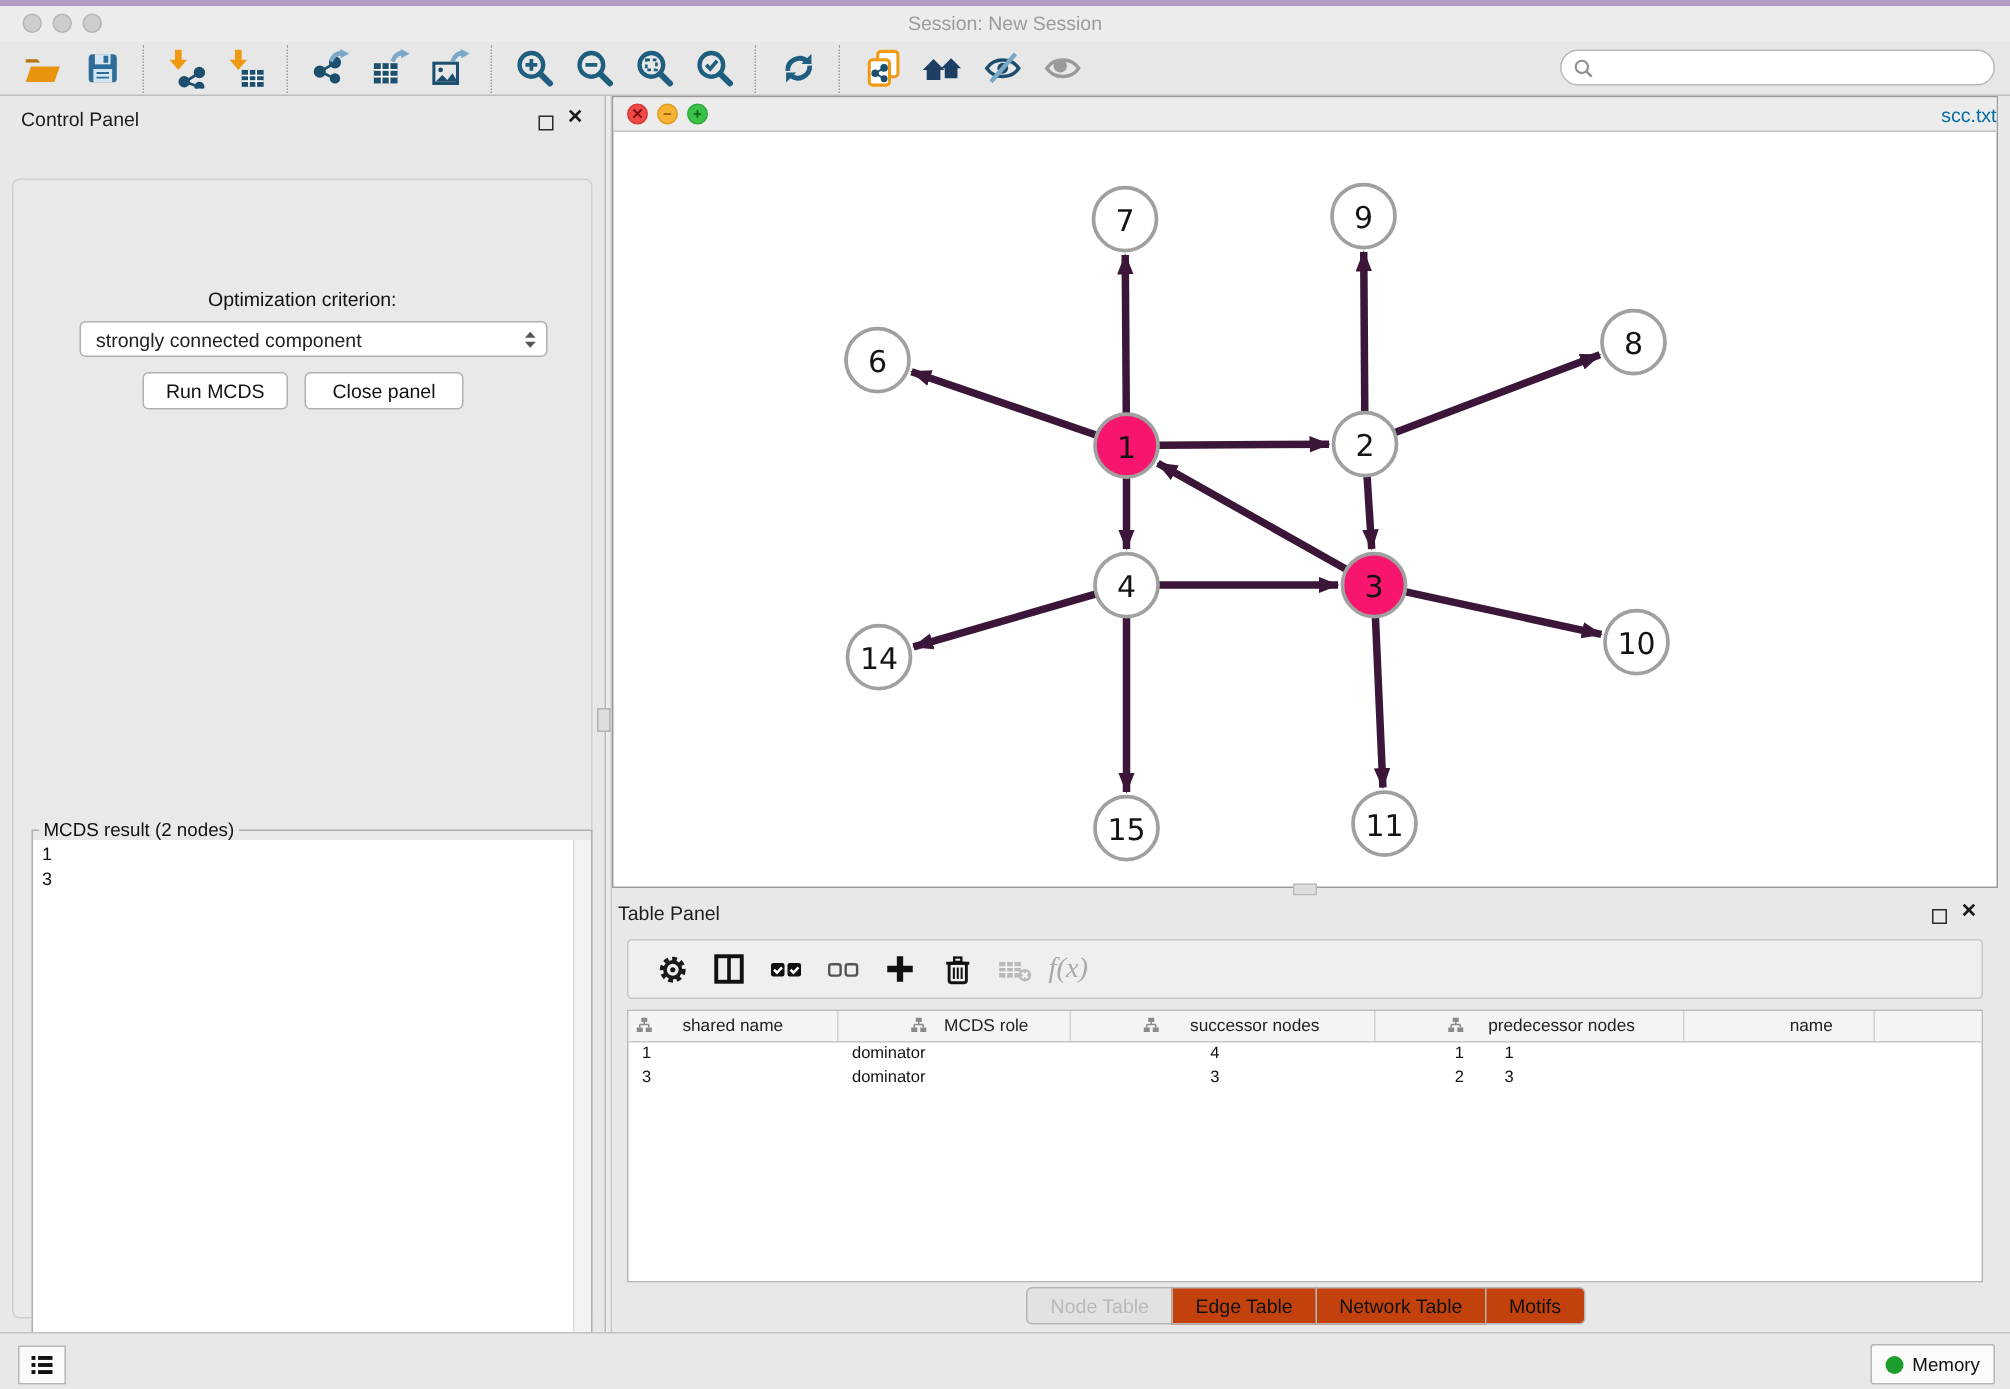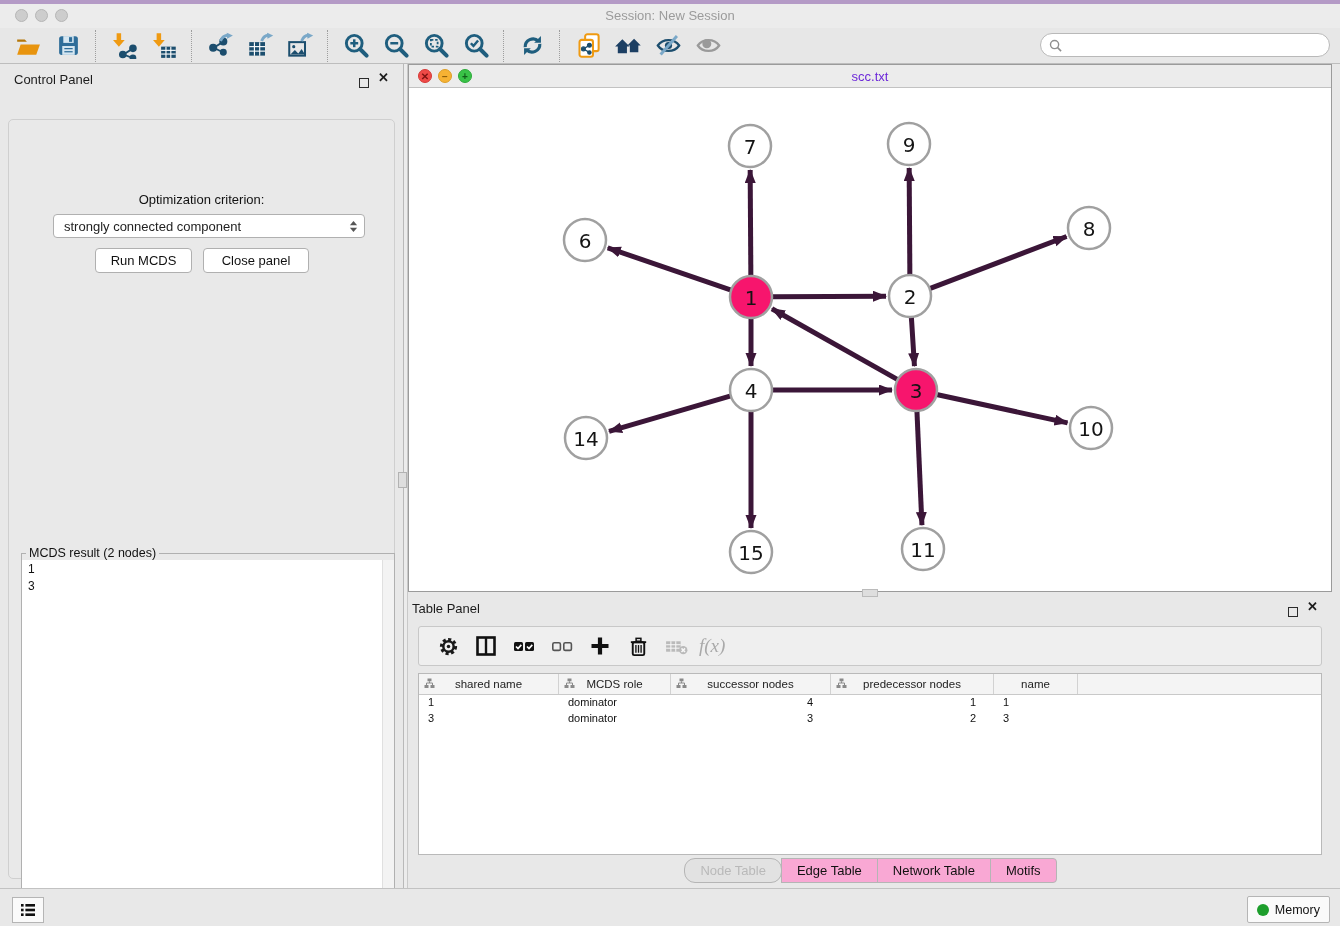--- a/index.html
+++ b/index.html
@@ -46,40 +46,40 @@
   #result-scroll{position:absolute;right:0;top:0;width:11px;height:100%;background:#f3f3f3;border-left:1px solid #e0e0e0;}
   
   #vdivider{left:403px;top:64px;width:5px;height:824px;background:#ececec;border-left:1px solid #b9b9b9;border-right:1px solid #c9c9c9;box-sizing:border-box;}
   #vdivider-handle{left:398px;top:472px;width:9px;height:16px;background:#dedede;border:1px solid #b2b2b2;box-sizing:border-box;}
   #hdivider-handle{left:862px;top:589px;width:16px;height:8px;background:#dedede;border:1px solid #bbb;box-sizing:border-box;}
   
   #net-window{left:408px;top:64px;width:924px;height:528px;background:#fff;border:1px solid #9b9b9b;box-sizing:border-box;}
   #net-titlebar{position:absolute;left:0;top:0;width:100%;height:23px;background:#ececec;border-bottom:1px solid #c2c2c2;box-sizing:border-box;}
   .tlight{position:absolute;top:4px;width:14px;height:14px;border-radius:50%;font-size:10px;font-weight:bold;
           display:flex;align-items:center;justify-content:center;box-sizing:border-box;}
-  #net-title{position:absolute;left:0;right:0;top:4px;text-align:center;font-size:13px;color:#6d28d9;}
+  #net-title{position:absolute;left:0;right:0;top:4px;text-align:right;font-size:13px;color:#0369a1;}
   #graph{position:absolute;left:0;top:23px;}
   
   #table-panel{left:408px;top:597px;width:924px;height:291px;background:#e8e8e8;}
   #tp-toolbar{position:absolute;left:10px;top:29px;width:904px;height:40px;background:#efefef;
               border:1px solid #c8c8c8;border-radius:3px;display:flex;align-items:center;padding-left:12px;box-sizing:border-box;}
   .tpbtn{width:34px;height:30px;display:flex;align-items:center;justify-content:center;margin-right:4px;}
   #fx-label{font-size:19px;font-style:italic;font-family:"Liberation Serif",serif;color:#a9a9a9;margin-left:2px;}
   #node-table{position:absolute;left:10px;top:76px;width:904px;height:182px;background:#fff;border:1px solid #b9b9b9;box-sizing:border-box;overflow:hidden;}
-  #node-table-header{display:flex;height:20px;border-bottom:1px solid #c9c9c9;background:#f4f4f4;}
+  #node-table-header{display:flex;height:20px;border-bottom:1px solid #c9c9c9;background:#f4f4f4;gap:43px;}
   .th{position:relative;border-right:1px solid #d2d2d2;box-sizing:border-box;font-size:11.5px;color:#222;
       display:flex;align-items:center;justify-content:center;}
   .th .tree-ic{position:absolute;left:5px;top:4px;}
   .tr{display:flex;height:16px;}
   .td{font-size:11px;color:#111;box-sizing:border-box;padding:1px 0 0 0;}
   #tp-tabs{position:absolute;left:0;bottom:5px;width:100%;display:flex;justify-content:center;}
-  .seg{border:1px solid #b5b5b5;background:#f9a8d4;font-size:13px;padding:4px 15px;margin-right:-1px;color:#111;}
+  .seg{border:1px solid #b5b5b5;background:#c2410c;font-size:13px;padding:4px 15px;margin-right:-1px;color:#111;}
   .seg:first-child{border-radius:4px 0 0 4px;}
   .seg:last-child{border-radius:0 4px 4px 0;}
-  .seg.active{background:#e2e2e2;color:#b9b9b9;border-radius:11px;}
+  .seg.active{background:#e2e2e2;color:#b9b9b9;}
   
   #statusbar{left:0;top:888px;width:1340px;height:46px;background:#e8e8e8;border-top:1px solid #c2c2c2;box-sizing:border-box;}
   #list-btn{position:absolute;left:12px;top:8px;width:30px;height:24px;background:#fafafa;border:1px solid #b5b5b5;
             display:flex;align-items:center;justify-content:center;}
   #memory-btn{position:absolute;right:10px;top:7px;height:25px;background:#fafafa;border:1px solid #b5b5b5;border-radius:2px;
               display:flex;align-items:center;padding:0 9px;font-size:12.5px;color:#111;}
   #memory-dot{width:12px;height:12px;border-radius:50%;background:#1d9e2c;margin-right:6px;}
 </style>
 </head>
 <body>

